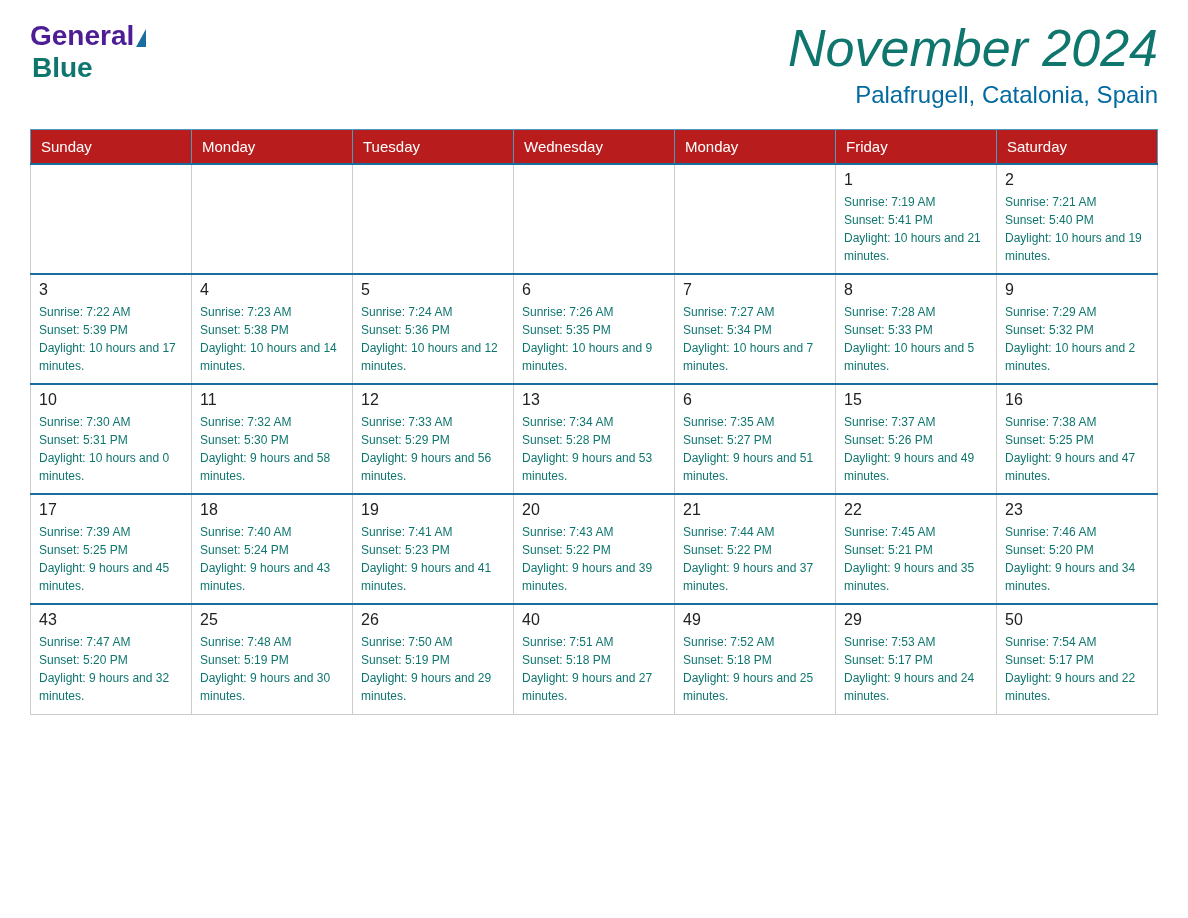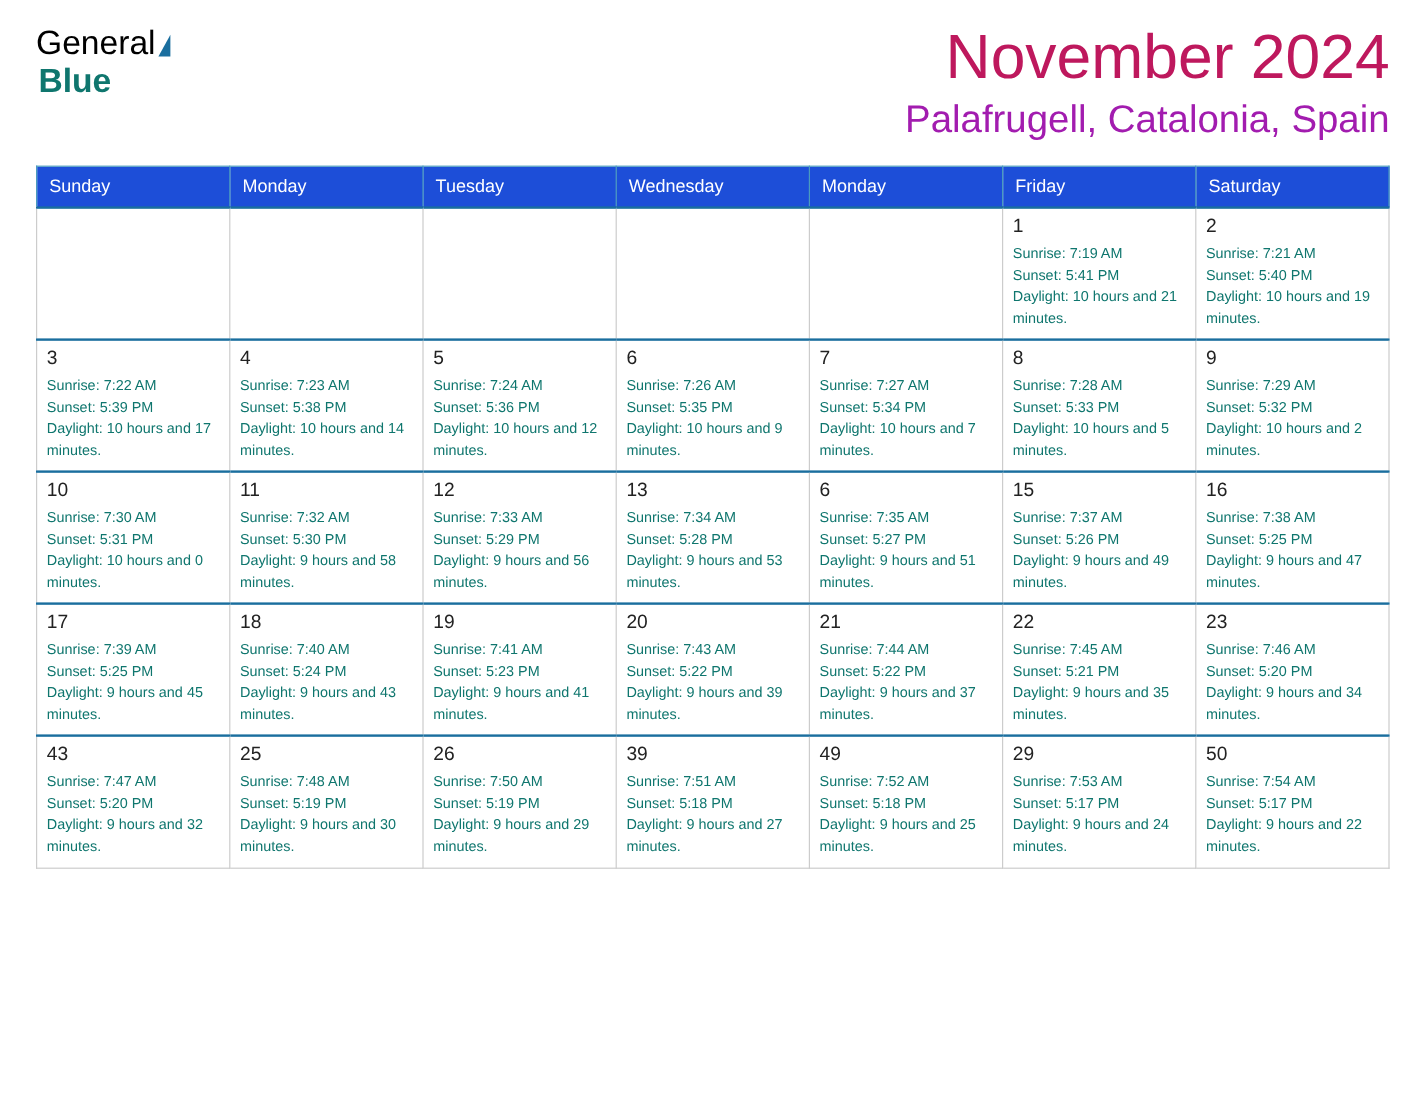--- a/index.html
+++ b/index.html
@@ -20,22 +20,22 @@
       display: flex;
       flex-direction: column;
       align-items: flex-start;
     }
     .logo-text {
       display: flex;
       align-items: center;
     }
     .logo-general {
       font-size: 28px;
-      font-weight: normal;
-      color: #000000;
+      font-weight: bold;
+      color: #4c1d95;
       text-align: center;
     }
     .logo-triangle {
       width: 0;
       height: 0;
       border-left: 10px solid transparent;
       border-bottom: 18px solid #1a6e9e;
       margin-left: 2px;
       margin-top: 4px;
     }
@@ -44,35 +44,36 @@
       font-weight: bold;
       color: #0f766e;
       margin-left: 2px;
     }
     .title-area {
       text-align: right;
     }
     .month-title {
       font-size: 52px;
       font-weight: normal;
-      color: #be185d;
+      color: #0f766e;
       line-height: 1.1;
+      font-style: italic;
     }
     .location-title {
-      font-size: 32px;
-      color: #a21caf;
+      font-size: 24px;
+      color: #0369a1;
       margin-top: 4px;
     }
     .calendar-table {
       width: 100%;
       border-collapse: collapse;
       table-layout: fixed;
     }
     .calendar-table th {
-      background-color: #1d4ed8;
+      background-color: #b91c1c;
       color: #fff;
       padding: 8px 10px;
       font-size: 15px;
       font-weight: normal;
       text-align: left;
       border: 1px solid #4a9bbf;
     }
     .calendar-table td {
       vertical-align: top;
       padding: 6px 8px;
@@ -241,21 +242,21 @@
         </td>
         <td>
           <span class="day-number">25</span>
           <div class="day-info">Sunrise: 7:48 AM<br>Sunset: 5:19 PM<br>Daylight: 9 hours and 30 minutes.</div>
         </td>
         <td>
           <span class="day-number">26</span>
           <div class="day-info">Sunrise: 7:50 AM<br>Sunset: 5:19 PM<br>Daylight: 9 hours and 29 minutes.</div>
         </td>
         <td>
-          <span class="day-number">39</span>
+          <span class="day-number">40</span>
           <div class="day-info">Sunrise: 7:51 AM<br>Sunset: 5:18 PM<br>Daylight: 9 hours and 27 minutes.</div>
         </td>
         <td>
           <span class="day-number">49</span>
           <div class="day-info">Sunrise: 7:52 AM<br>Sunset: 5:18 PM<br>Daylight: 9 hours and 25 minutes.</div>
         </td>
         <td>
           <span class="day-number">29</span>
           <div class="day-info">Sunrise: 7:53 AM<br>Sunset: 5:17 PM<br>Daylight: 9 hours and 24 minutes.</div>
         </td>

